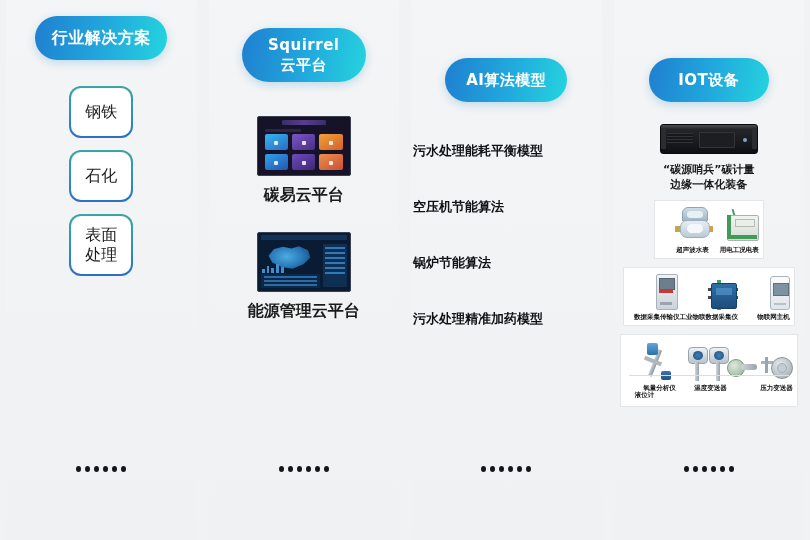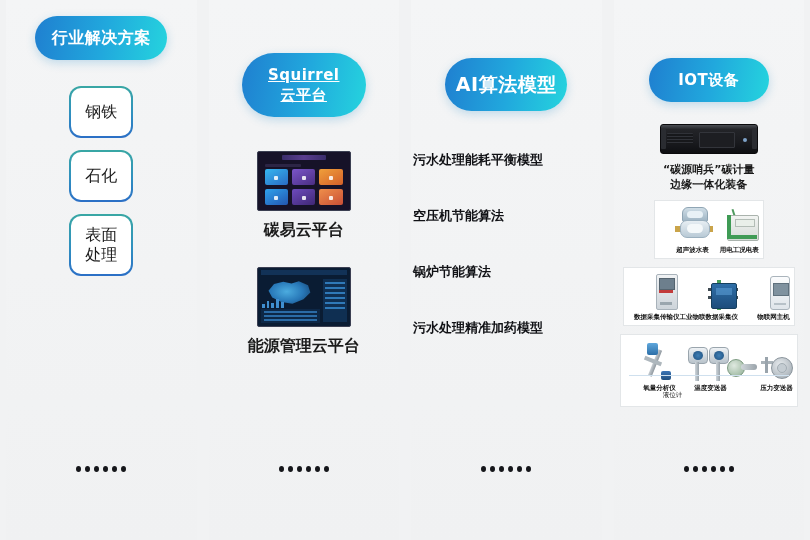--- a/index.html
+++ b/index.html
@@ -34,22 +34,22 @@
     font-weight:bold;
     display:flex;
     flex-direction:column;
     align-items:center;
     justify-content:center;
     box-shadow:0 3px 10px rgba(40,140,200,.25);
     text-align:center;
     letter-spacing:.5px;
   }
   .pill-1{width:132px;height:44px;font-size:16px;margin-top:16px;}
-  .pill-2{width:124px;height:64px;font-size:15px;line-height:20px;margin-top:53px;text-decoration:underline;}
-  .pill-3{width:122px;height:53px;font-size:19px;}
+  .pill-2{width:124px;height:54px;font-size:15px;line-height:20px;margin-top:28px;}
+  .pill-3{width:122px;height:44px;font-size:15px;}
   .pill-4{width:120px;height:44px;font-size:15px;}
   .pill span{display:block;}
 
   
   .cards{margin-top:26px;display:flex;flex-direction:column;align-items:center;gap:12px;}
   .card{
     width:64px;min-height:52px;
     background:#ffffff;
     border-radius:12px;
     border:2px solid transparent;
@@ -213,21 +213,21 @@
   .ptx .disc::after{content:"";position:absolute;inset:5px;border-radius:50%;background:#c4ccd2;border:1px solid #a3adb4;}
   .ptx .bolt{position:absolute;left:2px;top:6px;width:12px;height:3px;background:#aab3b9;}
   .ptx .stem{position:absolute;left:6px;top:2px;width:3px;height:16px;background:#9aa4ac;}
 
   .sensor{width:30px;height:22px;}
   .sensor .ball{position:absolute;left:0;top:2px;width:16px;height:16px;border-radius:50%;
     background:radial-gradient(circle at 38% 35%,#dfe9e0,#8fae93);border:1px solid #7c9a81;}
   .sensor .tail{position:absolute;left:14px;top:7px;width:16px;height:6px;border-radius:3px;
     background:linear-gradient(90deg,#cfd6da,#9aa3aa);}
   .p3-line{position:absolute;left:4px;right:4px;top:34px;height:1px;background:#cfe0ee;}
-  .p3-extra{font-size:6.5px;font-weight:normal;color:#111;position:absolute;left:10px;bottom:2px;margin-left:28px;}
+  .p3-extra{font-size:6.5px;font-weight:bold;color:#111;position:absolute;left:10px;bottom:2px;}
   .p3-row{display:flex;justify-content:space-around;align-items:flex-end;width:100%;}
   .p3-wrap{width:100%;position:relative;padding-bottom:10px;box-sizing:border-box;}
 </style>
 </head>
 <body>
 
 <div class="board">
 
   <div class="column">
     <div class="col-panel"></div>

